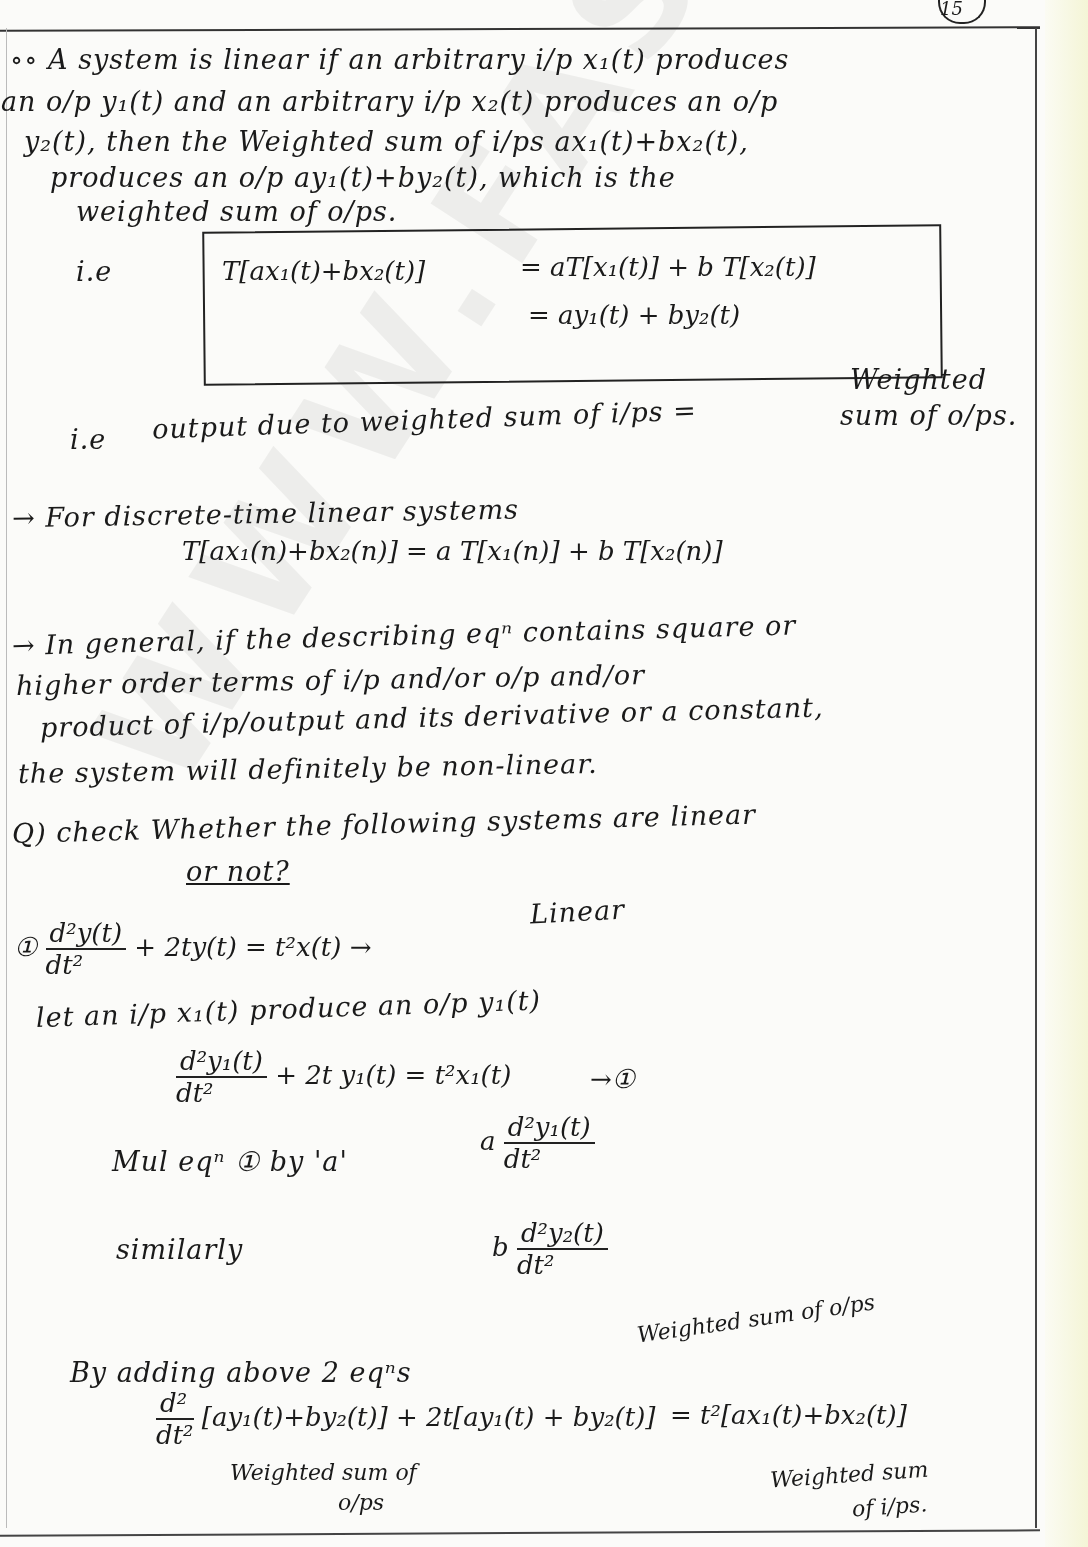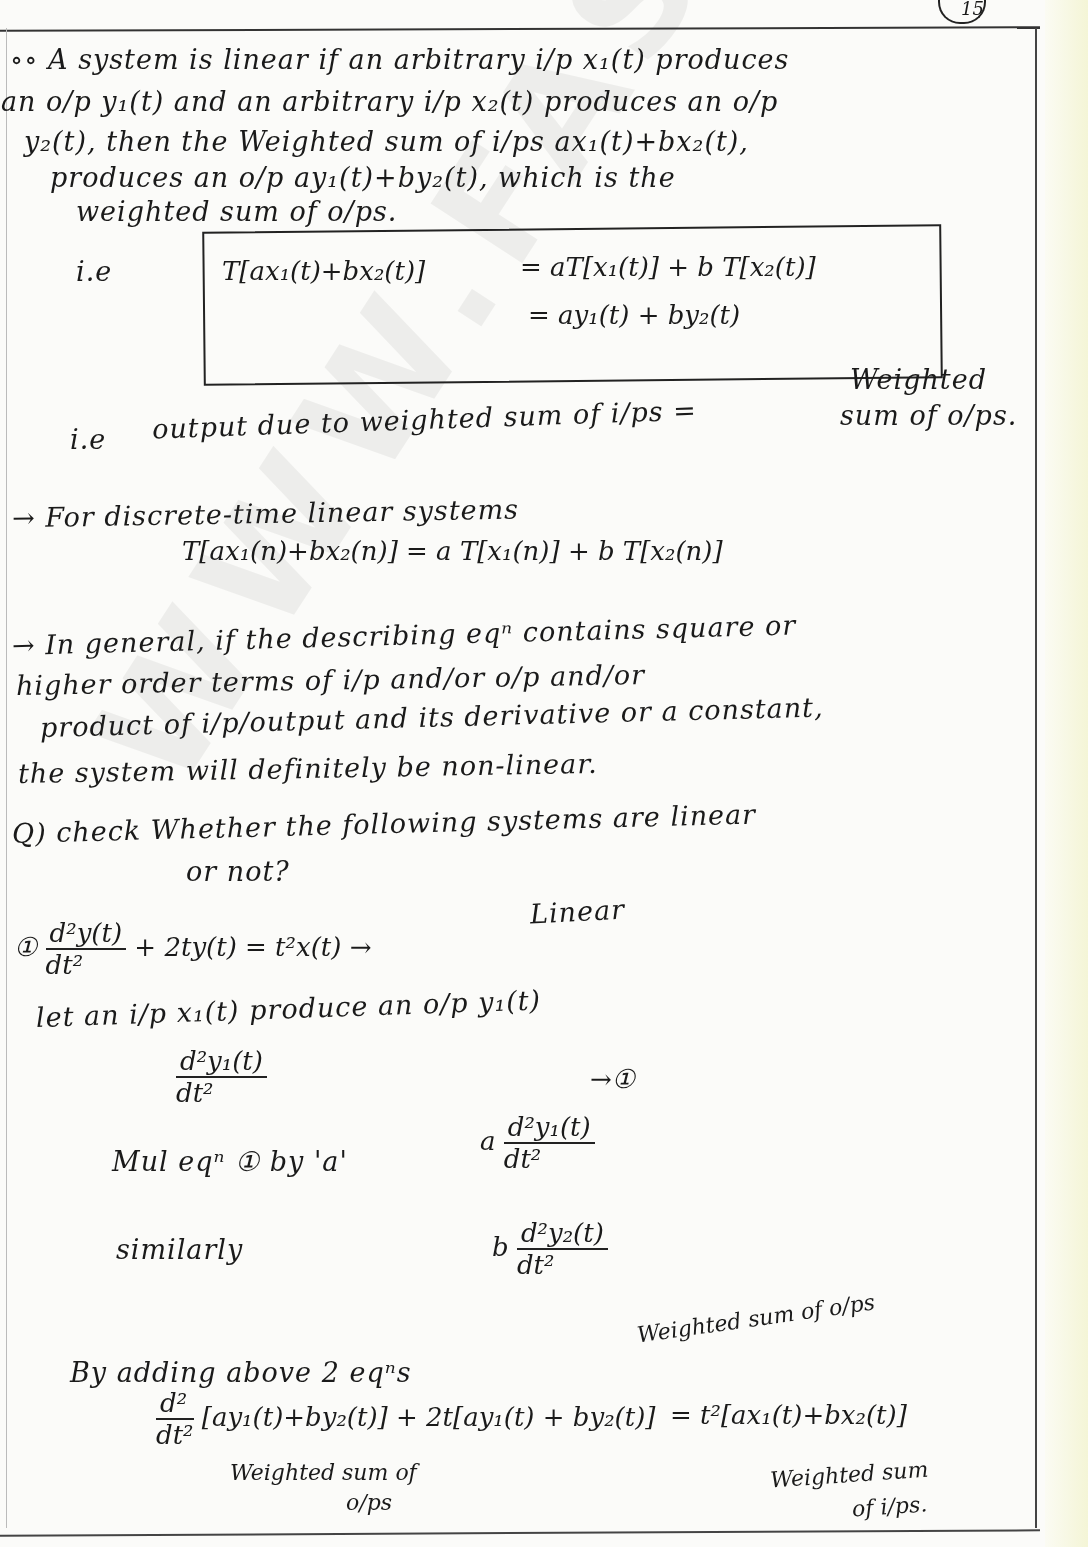--- a/index.html
+++ b/index.html
@@ -3,21 +3,21 @@
   <meta charset="utf-8">
   <style>
     html, body { margin: 0; padding: 0; }
     body {
       width: 1088px; height: 1547px; background: #fbfbf9; position: relative; overflow: hidden;
       font-family: "DejaVu Serif", serif; color: #1a1a1a;
     }
     .page-num {
       position: absolute; left: 938px; top: 0px; width: 44px; height: 22px;
       border: 2px solid #222; border-top: none; border-radius: 0 0 22px 22px;
-      font-size: 18px; text-align: right; line-height: 18px; font-style: italic;
+      font-size: 18px; text-align: left; line-height: 18px; font-style: italic;
     }
     .top-rule { position: absolute; left: 0; top: 28px; width: 1040px; height: 2px; background: #333; transform: rotate(-0.2deg); }
     .right-rule { position: absolute; left: 1035px; top: 28px; width: 2px; height: 1500px; background: #444; }
     .left-rule { position: absolute; left: 6px; top: 28px; width: 1px; height: 1500px; background: #bbb; }
     .bottom-rule { position: absolute; left: 0; top: 1532px; width: 1040px; height: 2px; background: #444; transform: rotate(-0.3deg); }
     .yellow-strip { position: absolute; left: 1045px; top: 0; width: 43px; height: 1547px; background: linear-gradient(90deg, #fbfbf3, #f4f5d6); }
     .line { position: absolute; font-size: 27px; font-style: italic; white-space: nowrap; letter-spacing: 1px; }
     .eq { position: absolute; font-size: 26px; font-style: italic; white-space: nowrap; }
     .box {
       position: absolute; left: 203px; top: 228px; width: 735px; height: 150px;
@@ -63,40 +63,41 @@
 
 <div class="line" style="left:12px;top:498px;transform:rotate(-1deg);">→ For discrete-time linear systems</div>
 <div class="eq" style="left:182px;top:536px;">T[ax₁(n)+bx₂(n)] = a T[x₁(n)] + b T[x₂(n)]</div>
 
 <div class="line" style="left:12px;top:630px;transform:rotate(-1.5deg);transform-origin:left;">→ In general, if the describing eqⁿ contains square or</div>
 <div class="line" style="left:16px;top:670px;transform:rotate(-1deg);transform-origin:left;">higher order terms of i/p and/or o/p and/or</div>
 <div class="line" style="left:40px;top:712px;transform:rotate(-1.5deg);transform-origin:left;">product of i/p/output and its derivative or a constant,</div>
 <div class="line" style="left:18px;top:758px;transform:rotate(-1deg);transform-origin:left;">the system will definitely be non-linear.</div>
 
 <div class="line" style="left:12px;top:818px;transform:rotate(-1.5deg);transform-origin:left;">Q) check Whether the following systems are linear</div>
-<div class="line" style="left:186px;top:856px;">or not?</div>
+<div class="line" style="left:186px;top:856px;text-decoration:underline;">or not?</div>
 
 <div class="eq" style="left:14px;top:918px;">
   <span>①</span>
   <span class="frac">
     <span class="num">d²y(t)</span>
     <span class="den">dt²</span>
   </span>
   <span>+ 2ty(t) = t²x(t)</span>
   <span>→</span>
 </div>
 <div class="line" style="left:530px;top:896px;transform:rotate(-3deg);">Linear</div>
 
 <div class="line" style="left:36px;top:1002px;transform:rotate(-2deg);transform-origin:left;">let an i/p x₁(t) produce an o/p y₁(t)</div>
 
 <div class="eq" style="left:176px;top:1046px;">
   <span class="frac">
     <span class="num">d²y₁(t)</span>
     <span class="den">dt²</span>
   </span>
+  <span>+ 2t y₁(t) = t²x₁(t)</span>
 </div>
 <div class="eq" style="left:590px;top:1064px;">→①</div>
 
 <div class="line" style="left:112px;top:1146px;">Mul eqⁿ ① by 'a'</div>
 <div class="eq" style="left:480px;top:1112px;">
   <span>a</span>
   <span class="frac">
     <span class="num">d²y₁(t)</span>
     <span class="den">dt²</span>
   </span>
@@ -117,15 +118,15 @@
 <div class="eq" style="left:156px;top:1388px;">
   <span class="frac">
     <span class="num">d²</span>
     <span class="den">dt²</span>
   </span>
   <span>[ay₁(t)+by₂(t)] + 2t[ay₁(t) + by₂(t)]</span>
 </div>
 <div class="eq" style="left:670px;top:1400px;">= t²[ax₁(t)+bx₂(t)]</div>
 
 <div class="brace-label" style="left:230px;top:1460px;">Weighted sum of</div>
-<div class="brace-label" style="left:346px;top:1490px;">o/ps</div>
+<div class="brace-label" style="left:338px;top:1490px;">o/ps</div>
 <div class="brace-label" style="left:770px;top:1462px;transform:rotate(-4deg);">Weighted sum</div>
 <div class="brace-label" style="left:852px;top:1494px;transform:rotate(-4deg);">of i/ps.</div>
 
 </body></html>

